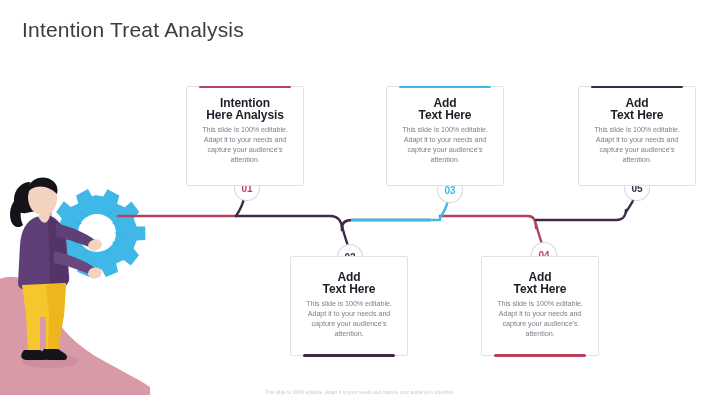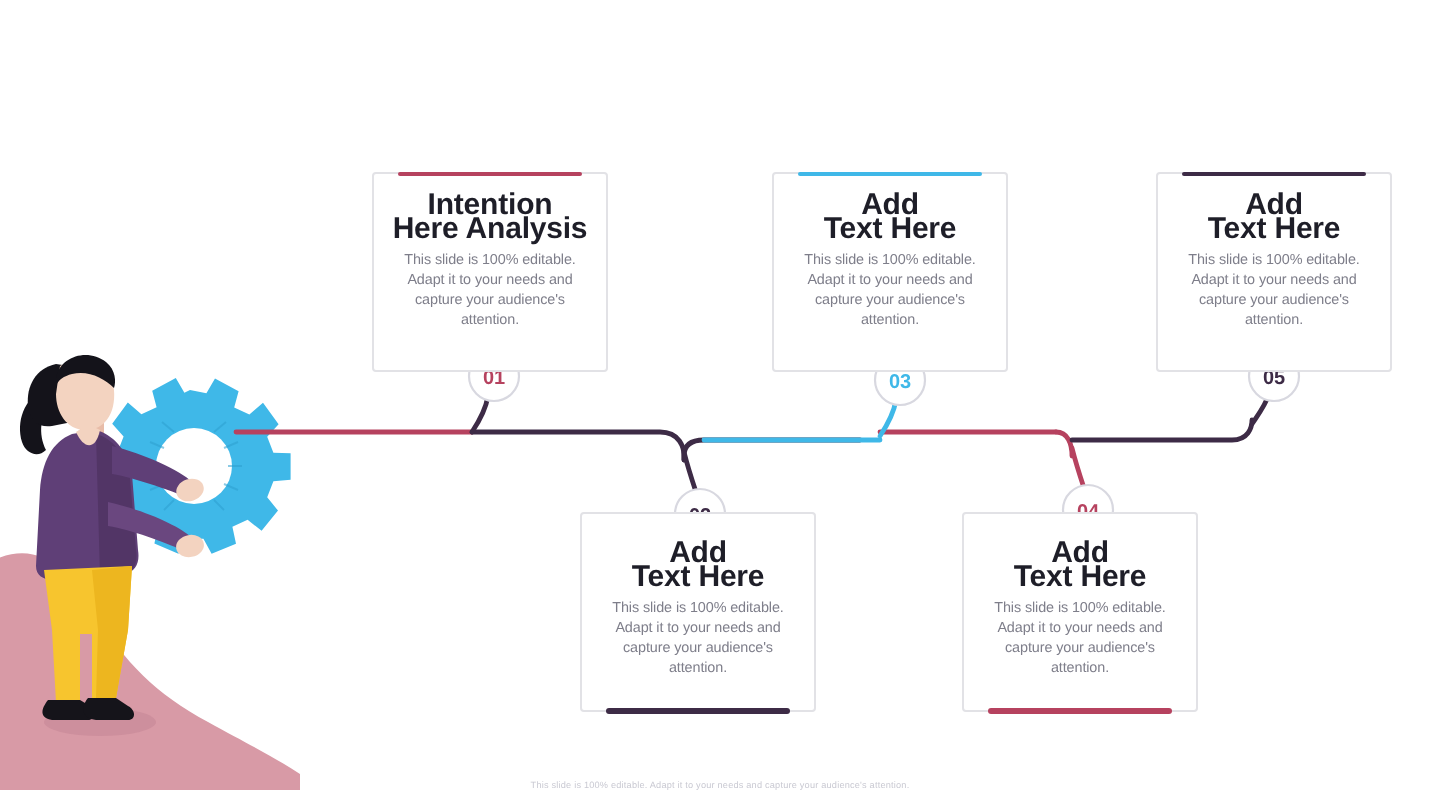--- a/index.html
+++ b/index.html
@@ -32,21 +32,21 @@
     border-radius:2px;
     padding:10px 8px 8px 8px;
     text-align:center;
   }
   .card .accent{
     position:absolute; left:12px; right:12px; height:2.5px; border-radius:2px;
   }
   .card.top .accent{ top:-1.5px; }
   .card.bottom .accent{ bottom:-1.5px; }
   .card .c-title{
-    font-size:15px; font-weight:700; color:#1e1e28;
+    font-size:12px; font-weight:700; color:#1e1e28;
     line-height:12px; letter-spacing:-.1px;
     margin-bottom:4px;
   }
   .card .c-body{
     font-size:7.2px; font-weight:400; color:#7e7e8a;
     line-height:10px; letter-spacing:-.05px;
     padding:0 4px;
   }
 
   
@@ -63,20 +63,21 @@
     position:absolute; left:0; right:0; top:390px;
     text-align:center;
     font-size:4.6px; color:#c9c9d2; letter-spacing:.1px;
   }
 </style>
 </head>
 <body>
 
 <div id="slide">
 
+  <div class="page-title">Intention Treat Analysis</div>
 
   <svg class="illus" viewBox="0 0 160 230" xmlns="http://www.w3.org/2000/svg">
 
     <path d="M-5,116 C18,104 34,118 48,142 C62,166 78,182 104,196 C124,207 138,214 150,222 L150,232 L-5,232 Z" fill="#d89aa6"></path>
 
     <ellipse cx="50" cy="196" rx="28" ry="7" fill="#c98b99" opacity="0.75"></ellipse>
 
     <g transform="translate(95,72)">
       <path d="M0,-42 L8.2,-40.4 L12.5,-47.8 L24.3,-41.4 L22.1,-33.2 L29.7,-29.7
                L36.5,-35.6 L44.3,-24.9 L38.6,-18.6 L41.7,-10.6 L50.3,-10.4 L50.3,2.9

